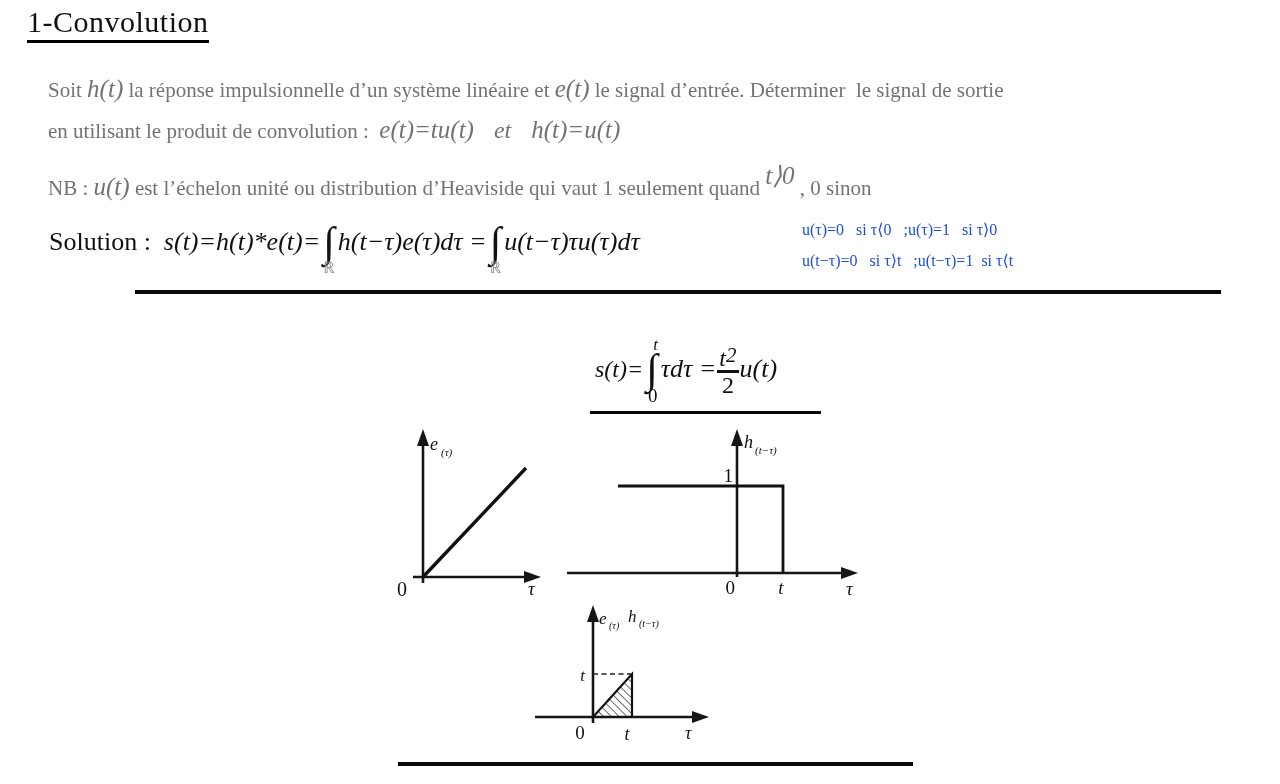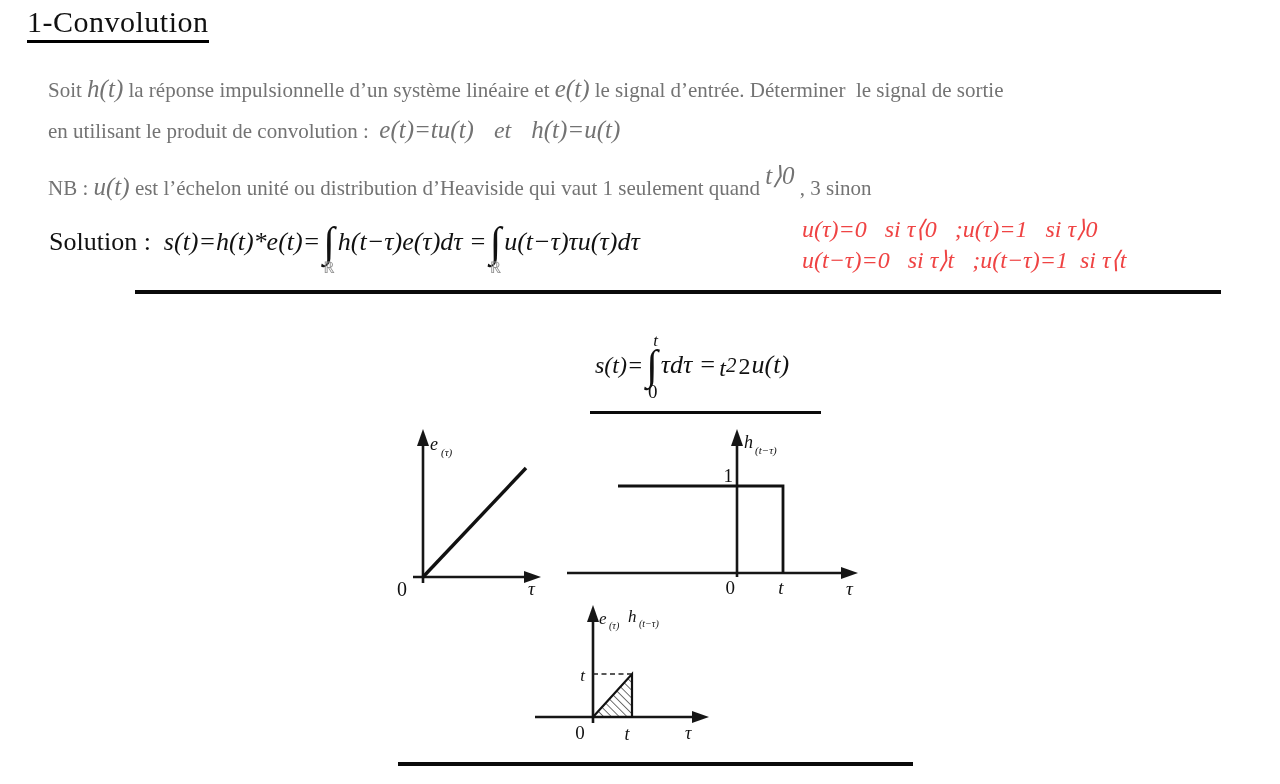--- a/index.html
+++ b/index.html
@@ -33,23 +33,23 @@
   }
   .int .lim-top {
     position:absolute; bottom:40px; left:58%;
     font-size:17px; line-height:14px; font-style:italic; color:#111;
   }
   .int .lim-bot {
     position:absolute; top:42px; left:28%;
     font-size:19px; line-height:16px; font-style:normal; color:#111;
   }
 
-  .cond { font-size:24px; font-style:italic; line-height:31px; white-space:pre; color:#ef4444; }
+  .cond { font-size:16px; line-height:31px; white-space:pre; color:#1d4ed8; }
 
-  .frac { display:inline-flex; flex-direction:row; align-items:center; margin:0 1px; transform:translateY(1px); }
+  .frac { display:inline-flex; flex-direction:column; align-items:center; margin:0 1px; transform:translateY(1px); }
   .frac .num { font-style:italic; font-size:24px; line-height:24px; padding:0 2px; }
   .frac .num sup { font-size:21px; vertical-align:4px; }
   .frac .bar { width:100%; height:2.5px; background:#111; }
   .frac .den { font-size:24px; line-height:25px; }
 
   .rule { background:#0a0a0a; }
 
   svg text { font-family:"Liberation Serif", serif; fill:#111; }
   .it { font-style:italic; }
 </style>
@@ -62,21 +62,21 @@
 
   <div class="abs line" style="left:27px; top:50px;">
     <span>Soit </span><span class="mi">h(t)</span><span> la réponse impulsionnelle d’un système linéaire et </span><span class="mi">e(t)</span><span> le signal d’entrée. Déterminer  le signal de sortie</span>
   </div>
 
   <div class="abs line" style="left:27px; top:91px;">
     <span>en utilisant le produit de convolution :  </span><span class="mi">e(t)=tu(t)</span><span class="mi-sm" style="margin:0 20px;">et</span><span class="mi">h(t)=u(t)</span>
   </div>
 
   <div class="abs line" style="left:27px; top:147px;">
-    <span>NB : </span><span class="mi">u(t)</span><span> est l’échelon unité ou distribution d’Heaviside qui vaut 1 seulement quand </span><span class="nb-sup">t⟩0</span><span> , 3 sinon</span>
+    <span>NB : </span><span class="mi">u(t)</span><span> est l’échelon unité ou distribution d’Heaviside qui vaut 1 seulement quand </span><span class="nb-sup">t⟩0</span><span> , 0 sinon</span>
   </div>
 
   <div class="abs eqrow" style="left:28px; top:219px;margin-left:21px;">
     <span class="txt sol-label">Solution :  </span>
     <span class="txt">s(t)=h(t)*e(t)=</span>
     <span class="int"><span>∫</span><span class="dom">ℝ</span></span>
     <span class="txt">h(t−τ)e(τ)dτ =</span>
     <span class="int"><span>∫</span><span class="dom">ℝ</span></span>
     <span class="txt">u(t−τ)τu(τ)dτ</span>
   </div>

